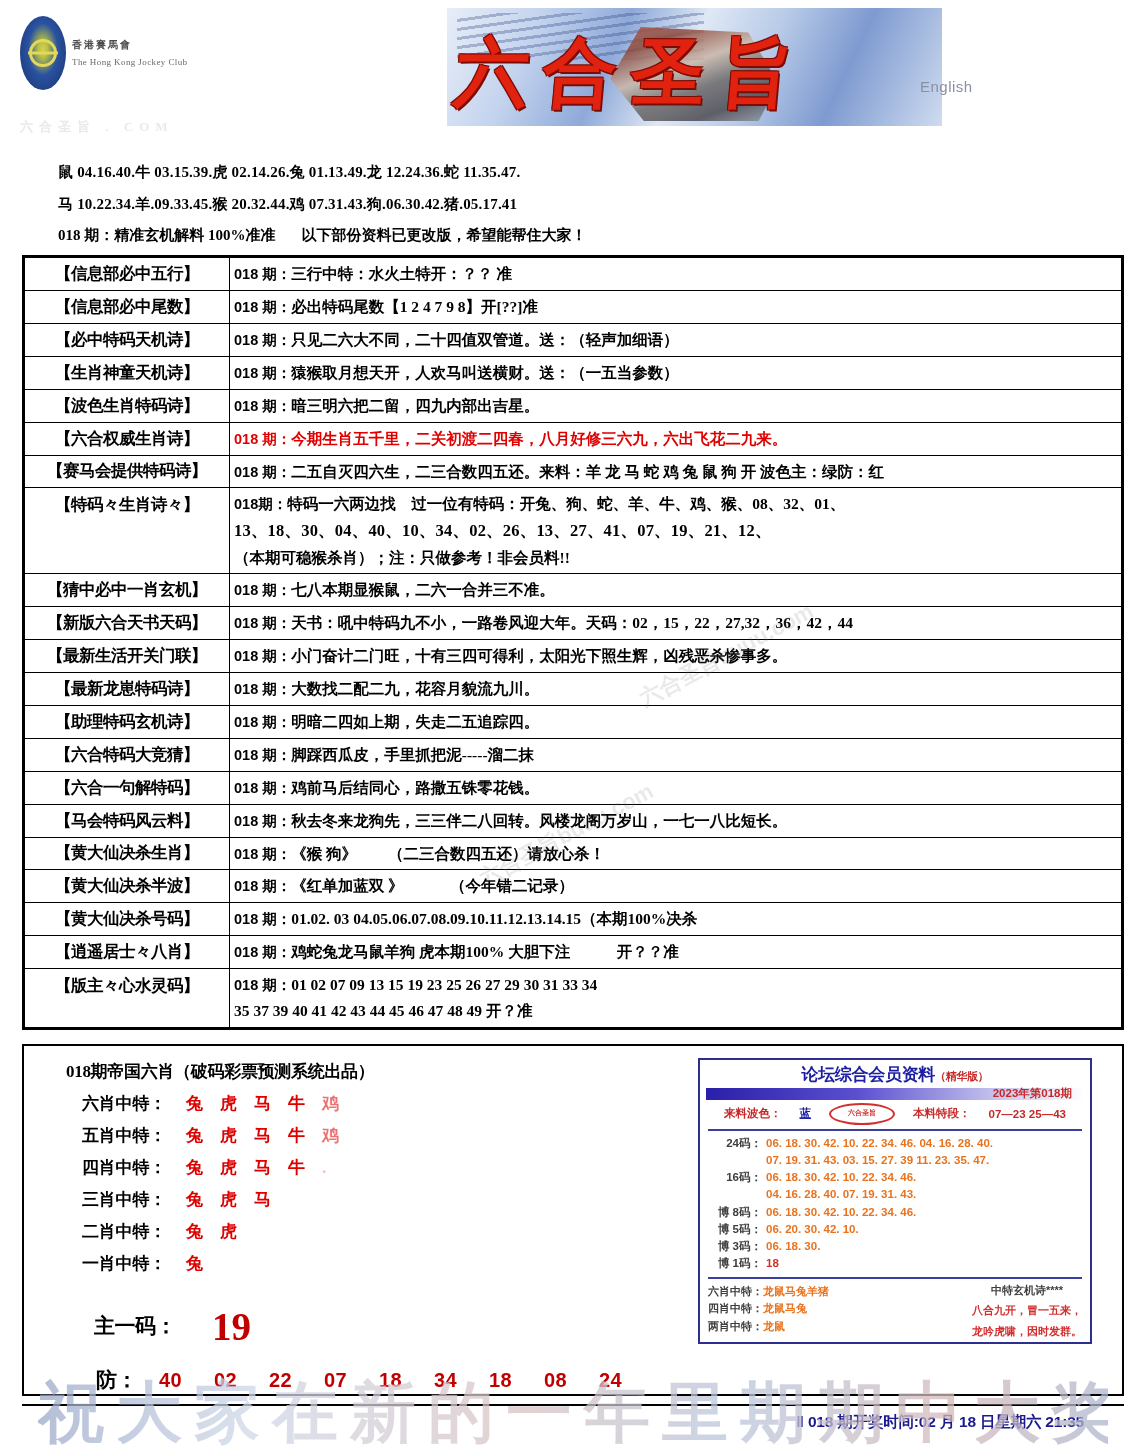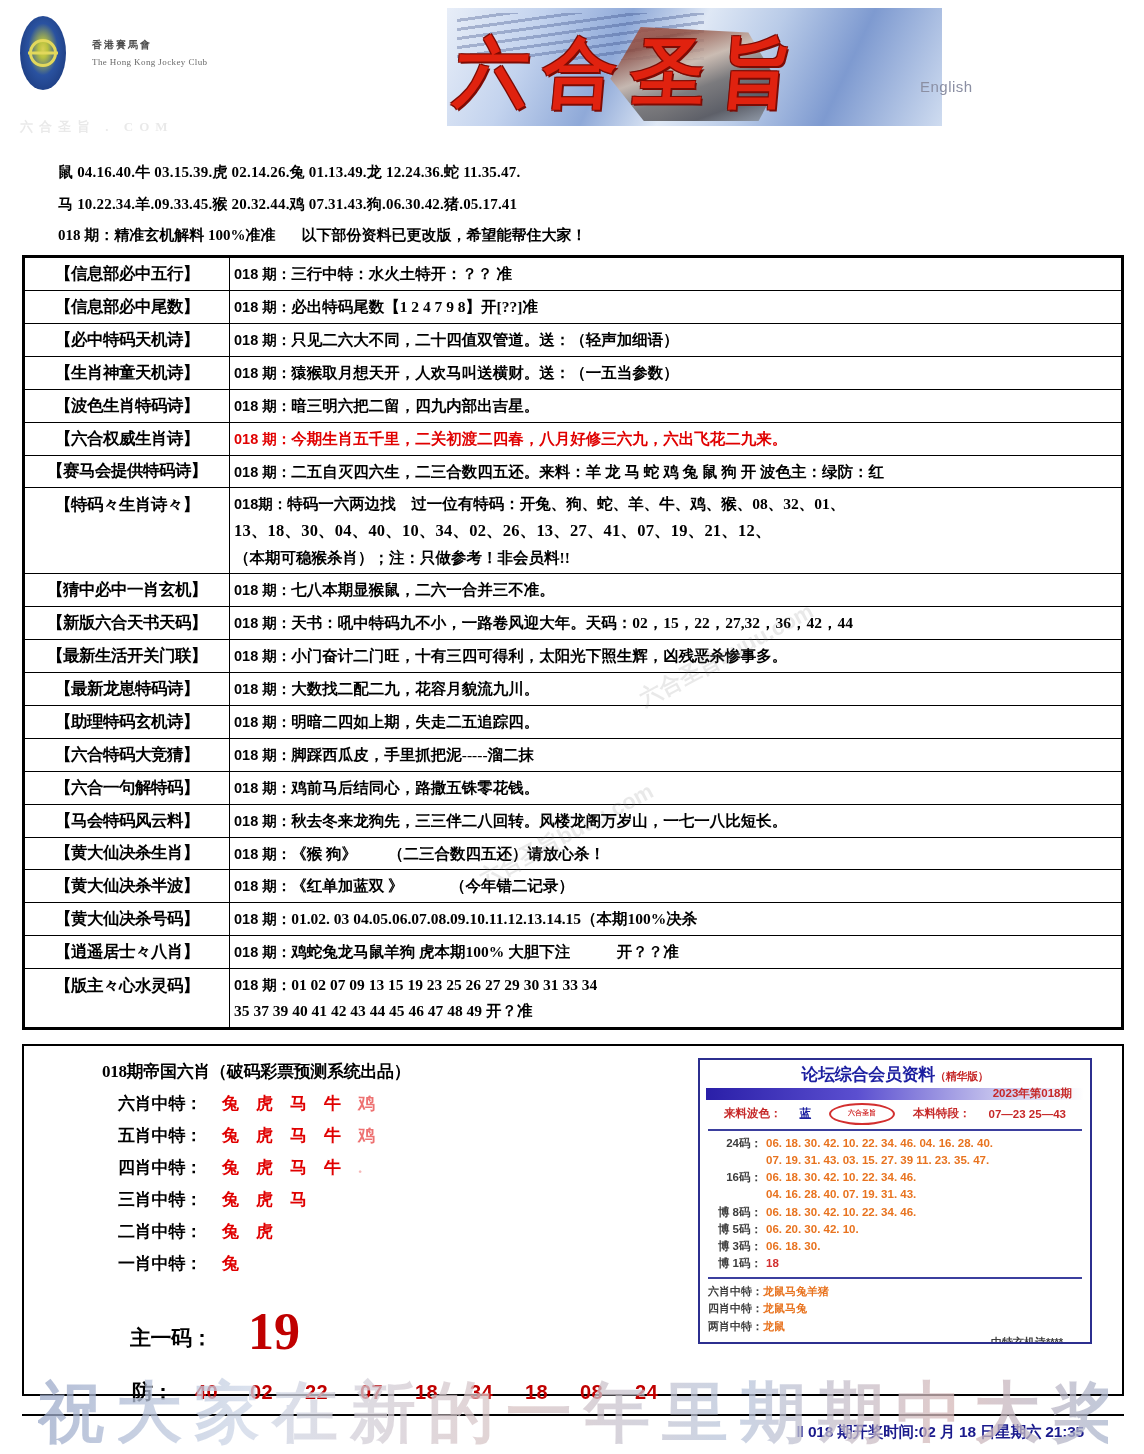--- a/index.html
+++ b/index.html
@@ -16,21 +16,21 @@
   
   .header{position:relative;height:150px;}
   .hkjc-logo{position:absolute;left:20px;top:16px;display:flex;align-items:center;}
   .hkjc-mark{width:46px;height:74px;border-radius:50%/50%;
      background:radial-gradient(ellipse at 50% 45%,#d8cf55 0%,#b9c23f 14%,#2a52a0 45%,#16306e 100%);
      position:relative;}
   .hkjc-mark:after{content:"";position:absolute;left:50%;top:50%;width:22px;height:22px;
      transform:translate(-50%,-50%);border:3px solid #e2d85c;border-radius:50%;}
   .hkjc-mark:before{content:"";position:absolute;left:50%;top:50%;width:30px;height:3px;
      transform:translate(-50%,-50%);background:#e2d85c;}
-  .hkjc-txt{margin-left:26px;line-height:1.5;}
+  .hkjc-txt{margin-left:6px;line-height:1.5;}
   .hkjc-cn{font-size:10px;color:#4a4a4a;letter-spacing:2px;font-weight:bold;
      filter:blur(.3px);}
   .hkjc-en{font-size:9px;color:#6a6a6a;letter-spacing:.4px;filter:blur(.3px);margin-top:4px;}
 
   .banner{position:absolute;left:447px;top:8px;width:495px;height:118px;overflow:hidden;}
   .banner-bg{position:absolute;inset:0;
     background:
       linear-gradient(115deg,#e8eef8 0%,#c3d3ee 18%,#8fa9d8 34%,#dfe8f5 48%,#b9cbe8 62%,#7e9ad0 78%,#cfdcf0 100%);
   }
   .banner-bg:after{content:"";position:absolute;left:33%;top:16%;width:34%;height:80%;
@@ -60,30 +60,30 @@
   table.main td{border:1px solid #000;padding:3px 4px;vertical-align:middle;}
   td.lbl{width:196px;text-align:center;font-size:16.5px;font-weight:bold;
      font-family:"DejaVu Serif",serif;letter-spacing:-.5px;white-space:nowrap;}
   td.val{font-size:15.5px;font-weight:bold;padding-left:10px;line-height:1.65;}
   tr.red td.val,tr.red td.val *{color:#e00000;}
   .per{font-family:"Liberation Sans",sans-serif;font-weight:bold;font-size:14.5px;}
   .big-nums{font-size:16.5px;letter-spacing:.2px;}
   .sub-line{display:block;}
 
   
-  .bottom{margin:14px 20px 18px 22px;border:2px solid #000;height:348px;position:relative;padding-left:36px;}
+  .bottom{margin:14px 20px 8px 22px;border:2px solid #000;height:348px;position:relative;}
   .emp-title{font-size:17px;font-weight:bold;margin:14px 0 0 42px;letter-spacing:-.3px;}
   .hit-row{font-size:17px;font-weight:bold;margin:9px 0 0 58px;letter-spacing:-.2px;}
   .hit-row .lab{display:inline-block;width:104px;}
   .zd{color:#e00000;display:inline-block;width:34px;text-align:left;}
   .zd.fade{opacity:.55;}
   .zd.fade2{opacity:.28;}
   .main-code-row{margin:34px 0 0 70px;display:flex;align-items:flex-end;}
   .mc-label{font-size:21px;font-weight:bold;letter-spacing:-.5px;margin-bottom:4px;}
-  .mc-value{font-size:52px;font-weight:bold;color:#c00000;
+  .mc-value{font-size:39px;font-weight:bold;color:#c00000;
      font-family:"Liberation Serif",serif;margin-left:36px;line-height:.9;}
   .def-row{margin:22px 0 0 72px;font-size:21px;font-weight:bold;display:flex;align-items:baseline;}
   .def-label{letter-spacing:-.5px;}
   .def-nums{margin-left:22px;color:#c00000;font-family:"Liberation Sans",sans-serif;
      font-size:20px;letter-spacing:.5px;}
   .def-nums span{display:inline-block;width:55px;}
 
   
   .embed{position:absolute;right:30px;top:12px;width:390px;height:282px;
      border:2px solid #2c2f8f;background:#fff;overflow:hidden;
@@ -100,21 +100,21 @@
   .em-stamp{display:inline-block;width:62px;height:18px;border:2px solid #d32f2f;
      border-radius:50%;color:#d32f2f;font-size:7px;line-height:16px;text-align:center;
      overflow:hidden;}
   .em-hr{height:2px;background:#3b3f9e;margin:4px 8px;}
   .em-body{padding:0 8px;font-size:11.5px;line-height:1.5;color:#e8731f;font-weight:bold;}
   .em-body .k{color:#3d3d3d;}
   .em-body .r{color:#d32f2f;}
   .em-row{display:flex;}
   .em-row .k{min-width:54px;text-align:right;margin-right:4px;}
   .em-ind{margin-left:58px;}
-  .em-foot{display:flex;padding:0 8px;margin-top:2px;flex-direction:column;}
+  .em-foot{display:flex;padding:0 8px;margin-top:2px;}
   .em-foot-l{font-size:11px;line-height:1.6;color:#3d3d3d;font-weight:bold;}
   .em-foot-l .o{color:#e8731f;}
   .em-foot-r{margin-left:auto;text-align:center;font-size:11px;font-weight:bold;color:#3d3d3d;}
   .em-foot-r .poem{color:#d32f2f;line-height:1.6;margin-top:4px;text-align:right;}
 
   
   .footer-rule{margin:6px 20px 0 22px;border-top:2px solid #000;}
   .draw-time{text-align:right;padding:6px 60px 0 0;font-size:15.5px;font-weight:bold;
      color:#1a1a8c;font-family:"Liberation Sans",sans-serif;letter-spacing:-.2px;}
   .wish{position:absolute;left:38px;top:1368px;width:1070px;

